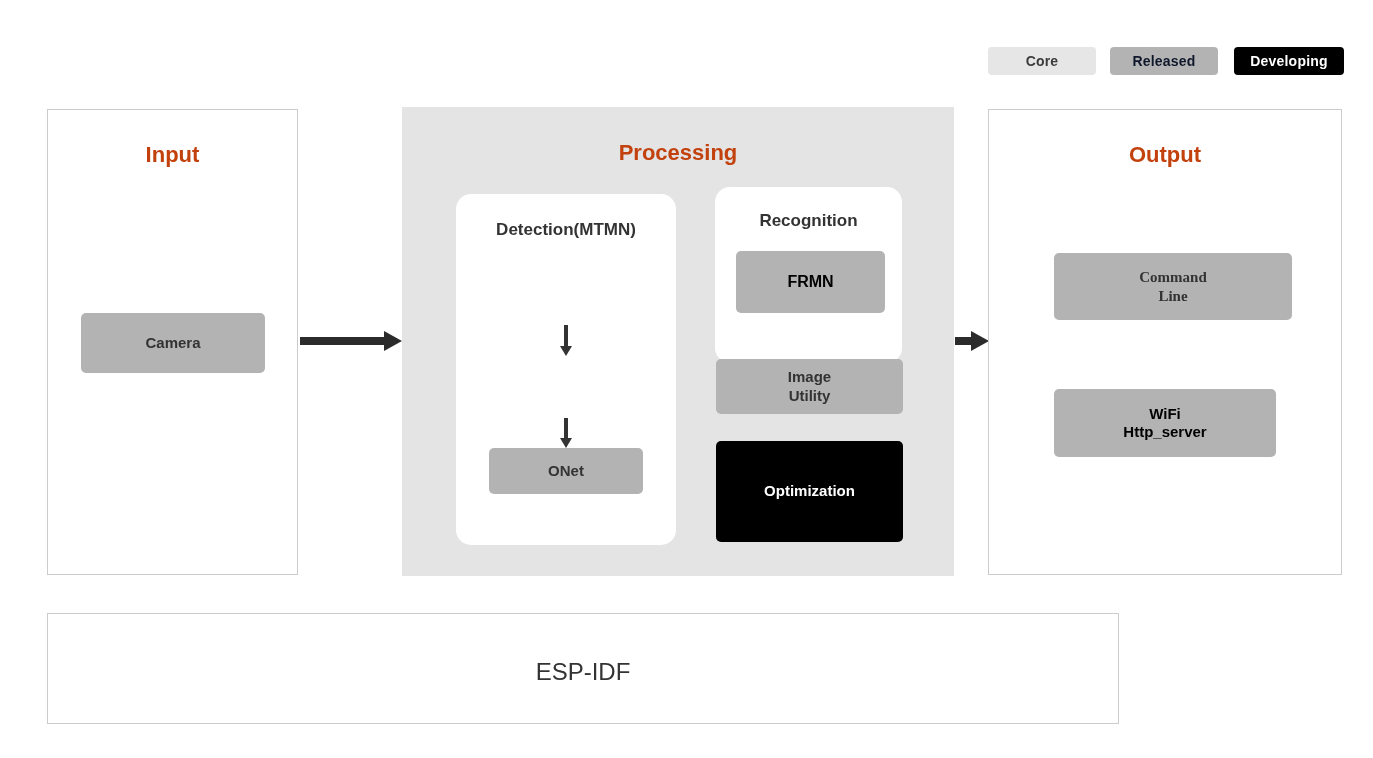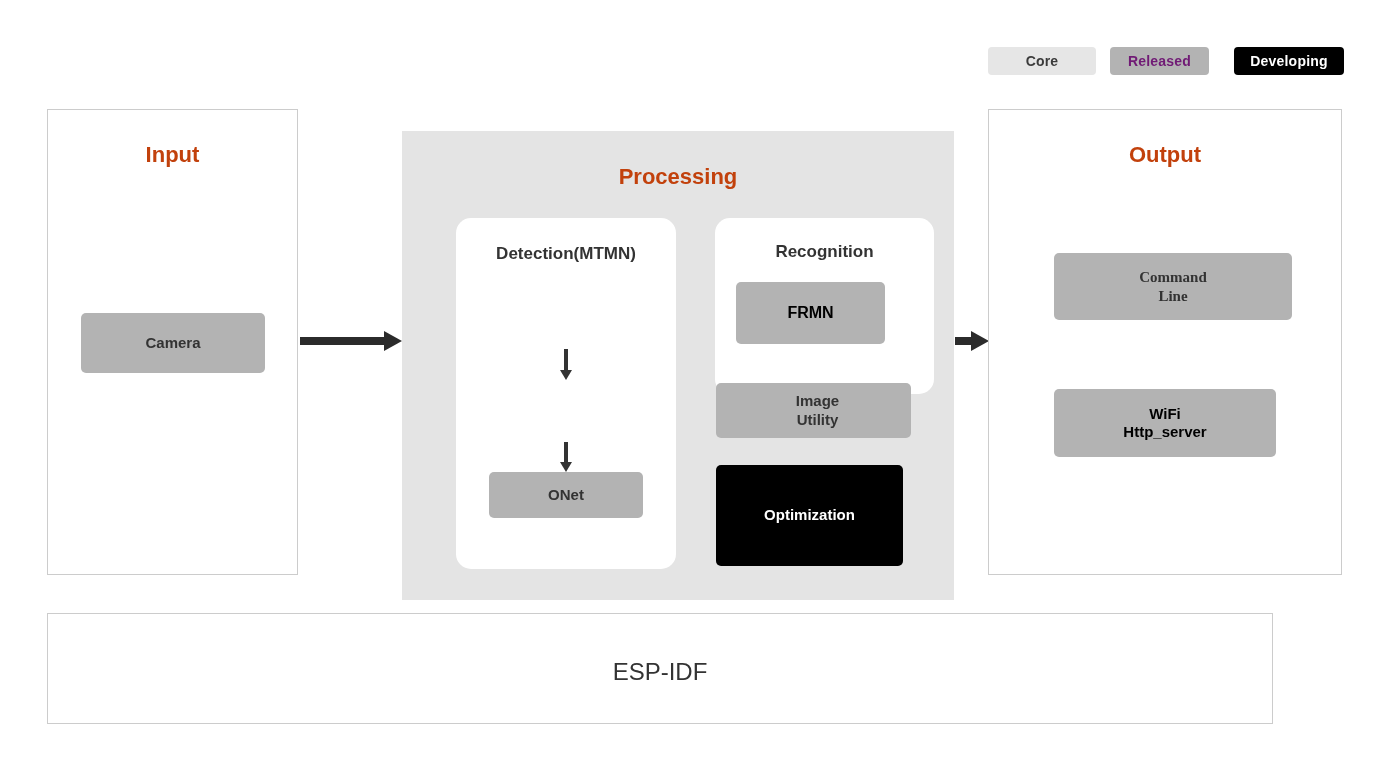--- a/index.html
+++ b/index.html
@@ -24,40 +24,40 @@
     height: 28px;
     border-radius: 4px;
     display: flex;
     align-items: center;
     justify-content: center;
     font-size: 14px;
     font-weight: bold;
     letter-spacing: 0.2px;
   }
   #chip-core      { left: 0px;   width: 108px; background: #e6e6e6; color: #3b3b3b; }
-  #chip-released  { left: 122px; width: 99px; background: #b3b3b3; color: #701a75; }
+  #chip-released  { left: 122px; width: 108px; background: #b3b3b3; color: #0f172a; }
   #chip-developing{ left: 246px; width: 110px; background: #000000; color: #ffffff; }
 
   
   .panel {
     border: 1px solid #cccccc;
     background: #ffffff;
   }
   .panel-title {
     position: absolute;
     left: 0; right: 0;
     text-align: center;
     font-size: 22px;
     font-weight: bold;
     color: #c2410c;
   }
 
   #panel-input      { left: 47px;  top: 109px; width: 251px; height: 466px; }
   #panel-processing { left: 402px; top: 107px; width: 552px; height: 469px;
-                      background: #e4e4e4; border: none; margin-top: 24px; }
+                      background: #e4e4e4; border: none; }
   #panel-output     { left: 988px; top: 109px; width: 354px; height: 466px; }
 
   #title-input      { top: 32px; }
   #title-processing { top: 33px; }
   #title-output     { top: 32px; }
 
   
   .node {
     position: absolute;
     border-radius: 5px;
@@ -77,21 +77,21 @@
     font-size: 15px; font-weight: bold; color: #333333;
   }
 
   
   .subcard {
     position: absolute;
     background: #ffffff;
     border-radius: 15px;
   }
   #card-detection { left: 54px; top: 87px; width: 220px; height: 351px; }
-  #card-recognition { left: 313px; top: 87px; width: 187px; height: 176px; padding-left: 32px; }
+  #card-recognition { left: 313px; top: 80px; width: 187px; height: 176px; }
   .subcard-title {
     position: absolute;
     left: 0; right: 0;
     text-align: center;
     font-size: 17px;
     font-weight: bold;
     color: #333333;
   }
   #title-detection   { top: 26px; }
   #title-recognition { top: 24px; }
@@ -123,21 +123,21 @@
   #v-arrow-2 .shaft { height: 20px; }
   #v-arrow-2 .head  { top: 20px; }
 
   
   #node-frmn {
     left: 21px; top: 64px; width: 149px; height: 62px;
     font-size: 16px; font-weight: bold; color: #000000;
   }
   #node-image-utility {
     left: 314px; top: 252px; width: 187px; height: 55px;
-    font-size: 15px; font-weight: bold; color: #333333; padding-left: 8px;
+    font-size: 15px; font-weight: bold; color: #333333;
   }
   #node-optimization {
     left: 314px; top: 334px; width: 187px; height: 101px;
     font-size: 15px; font-weight: bold;
   }
 
   
   #node-command-line {
     left: 65px; top: 143px; width: 238px; height: 67px;
     font-size: 15px; font-weight: bold; color: #333333; font-family: Liberation Serif, serif;
@@ -161,21 +161,21 @@
     border-left: 18px solid #2b2b2b;
   }
   #h-arrow-1 { left: 300px; top: 331px; width: 102px; }
   #h-arrow-1 .shaft { width: 86px; }
   #h-arrow-1 .head  { left: 84px; }
   #h-arrow-2 { left: 955px; top: 331px; width: 34px; }
   #h-arrow-2 .shaft { width: 18px; }
   #h-arrow-2 .head  { left: 16px; }
 
   
-  #panel-base { left: 47px; top: 613px; width: 1226px; height: 111px; }
+  #panel-base { left: 47px; top: 613px; width: 1072px; height: 111px; }
   #title-base {
     position: absolute;
     left: 0; right: 0; top: 44px;
     text-align: center;
     font-size: 24px;
     font-weight: normal;
     color: #333333;
   }
 </style>
 </head>

